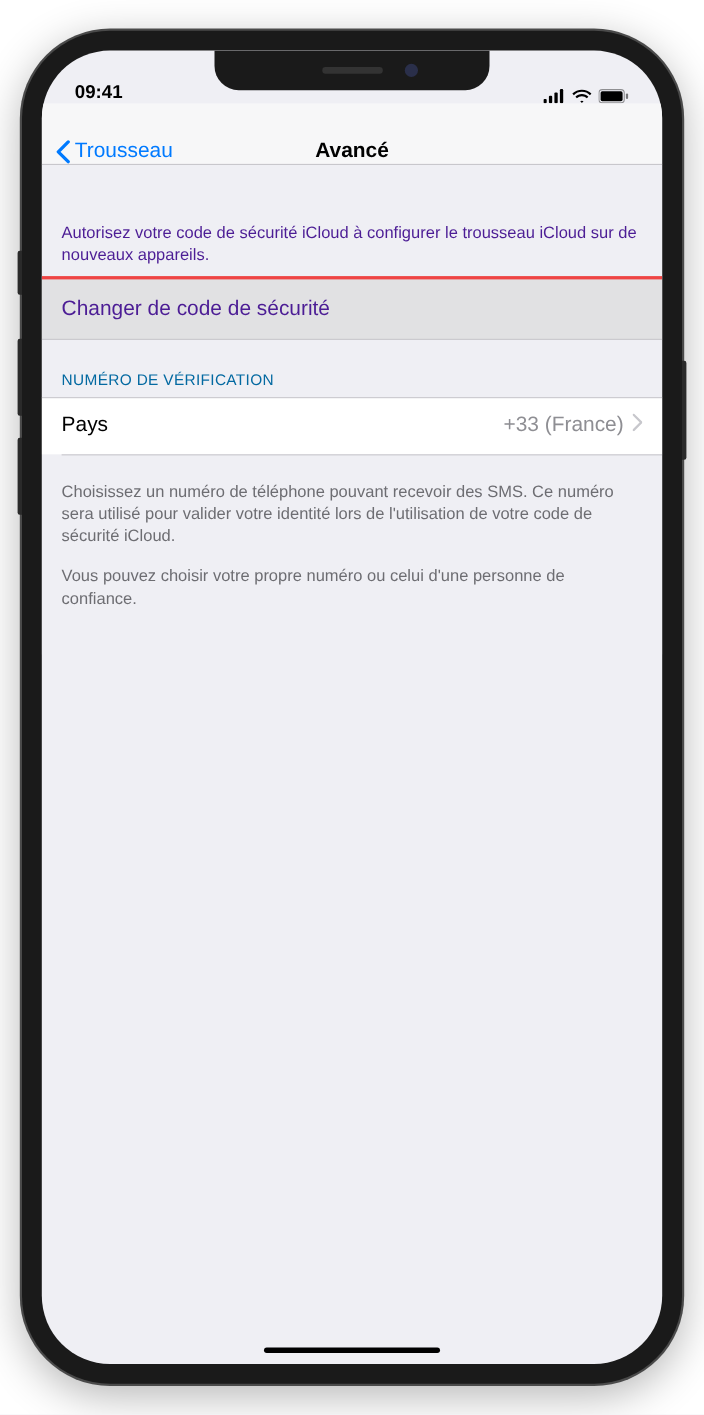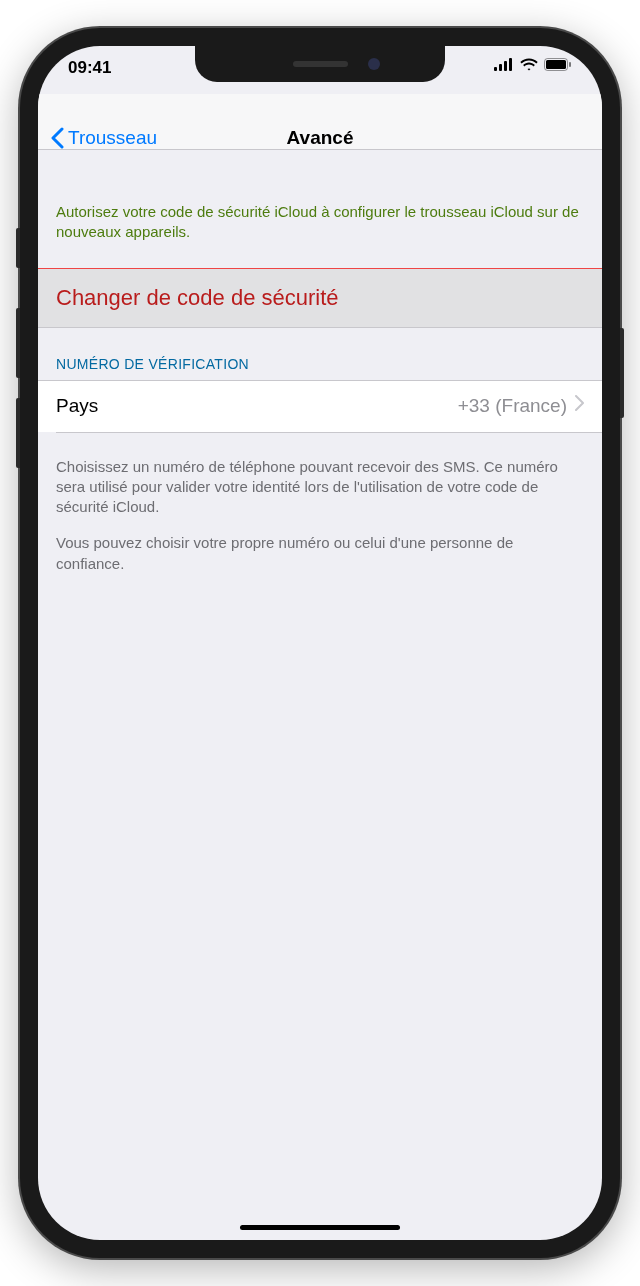--- a/index.html
+++ b/index.html
@@ -89,21 +89,21 @@
       width: 12px;
       height: 12px;
       background: #2a2f4a;
       border-radius: 50%;
       position: absolute;
       right: 65px;
     }
     .status-bar {
       height: 48px;
       display: flex;
-      align-items: flex-start;
+      align-items: flex-end;
       justify-content: space-between;
       padding: 12px 30px 0;
       font-size: 17px;
       font-weight: 600;
       color: #000;
     }
     .status-left {
       width: 130px;
     }
     .status-right {
@@ -163,23 +163,23 @@
       border-top: 1px solid #c8c7cc;
     }
     .row-border-bottom {
       border-bottom: 1px solid #c8c7cc;
     }
     .row-divider {
       border-bottom: 1px solid #c8c7cc;
       margin-left: 18px;
     }
     .footer-text {
-      padding: 10px 18px 25px;
+      padding: 10px 18px 8px;
       font-size: 15px;
-      color: #4d7c0f;
+      color: #4c1d95;
       line-height: 1.35;
     }
     .section-header {
       padding: 28px 18px 8px;
       font-size: 14px;
       color: #0369a1;
       letter-spacing: 0.3px;
     }
     .toggle {
       width: 56px;
@@ -195,23 +195,23 @@
       height: 30px;
       background: #fff;
       border-radius: 50%;
       top: 2px;
       right: 2px;
       box-shadow: 0 2px 4px rgba(0,0,0,0.2);
     }
     .link-row {
       background: #e1e1e3;
       padding: 16px 18px;
-      color: #b91c1c;
-      font-size: 22px;
-      border-top: 1px solid #ef4444;
+      color: #4c1d95;
+      font-size: 19px;
+      border-top: 3px solid #ef4444;
       border-bottom: 1px solid #c8c7cc;
     }
     .row-value {
       color: #8e8e93;
       font-size: 19px;
       display: flex;
       align-items: flex-start;
       gap: 8px;
     }
     .row-value-black {

